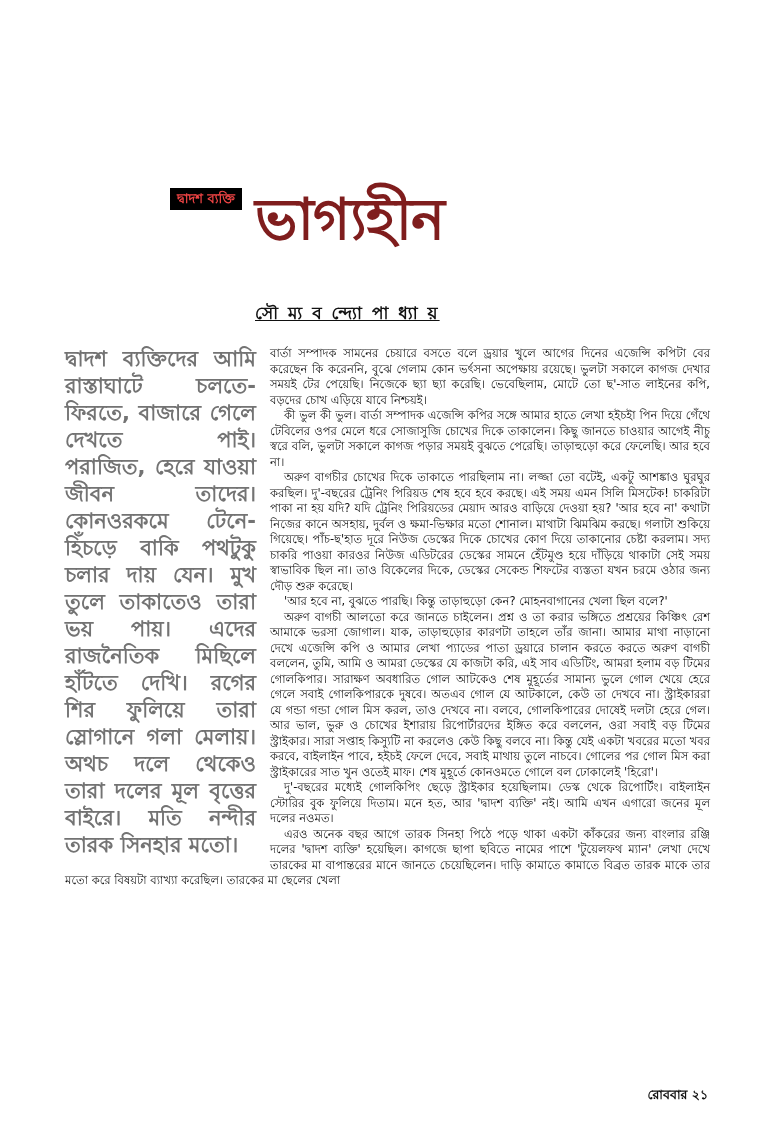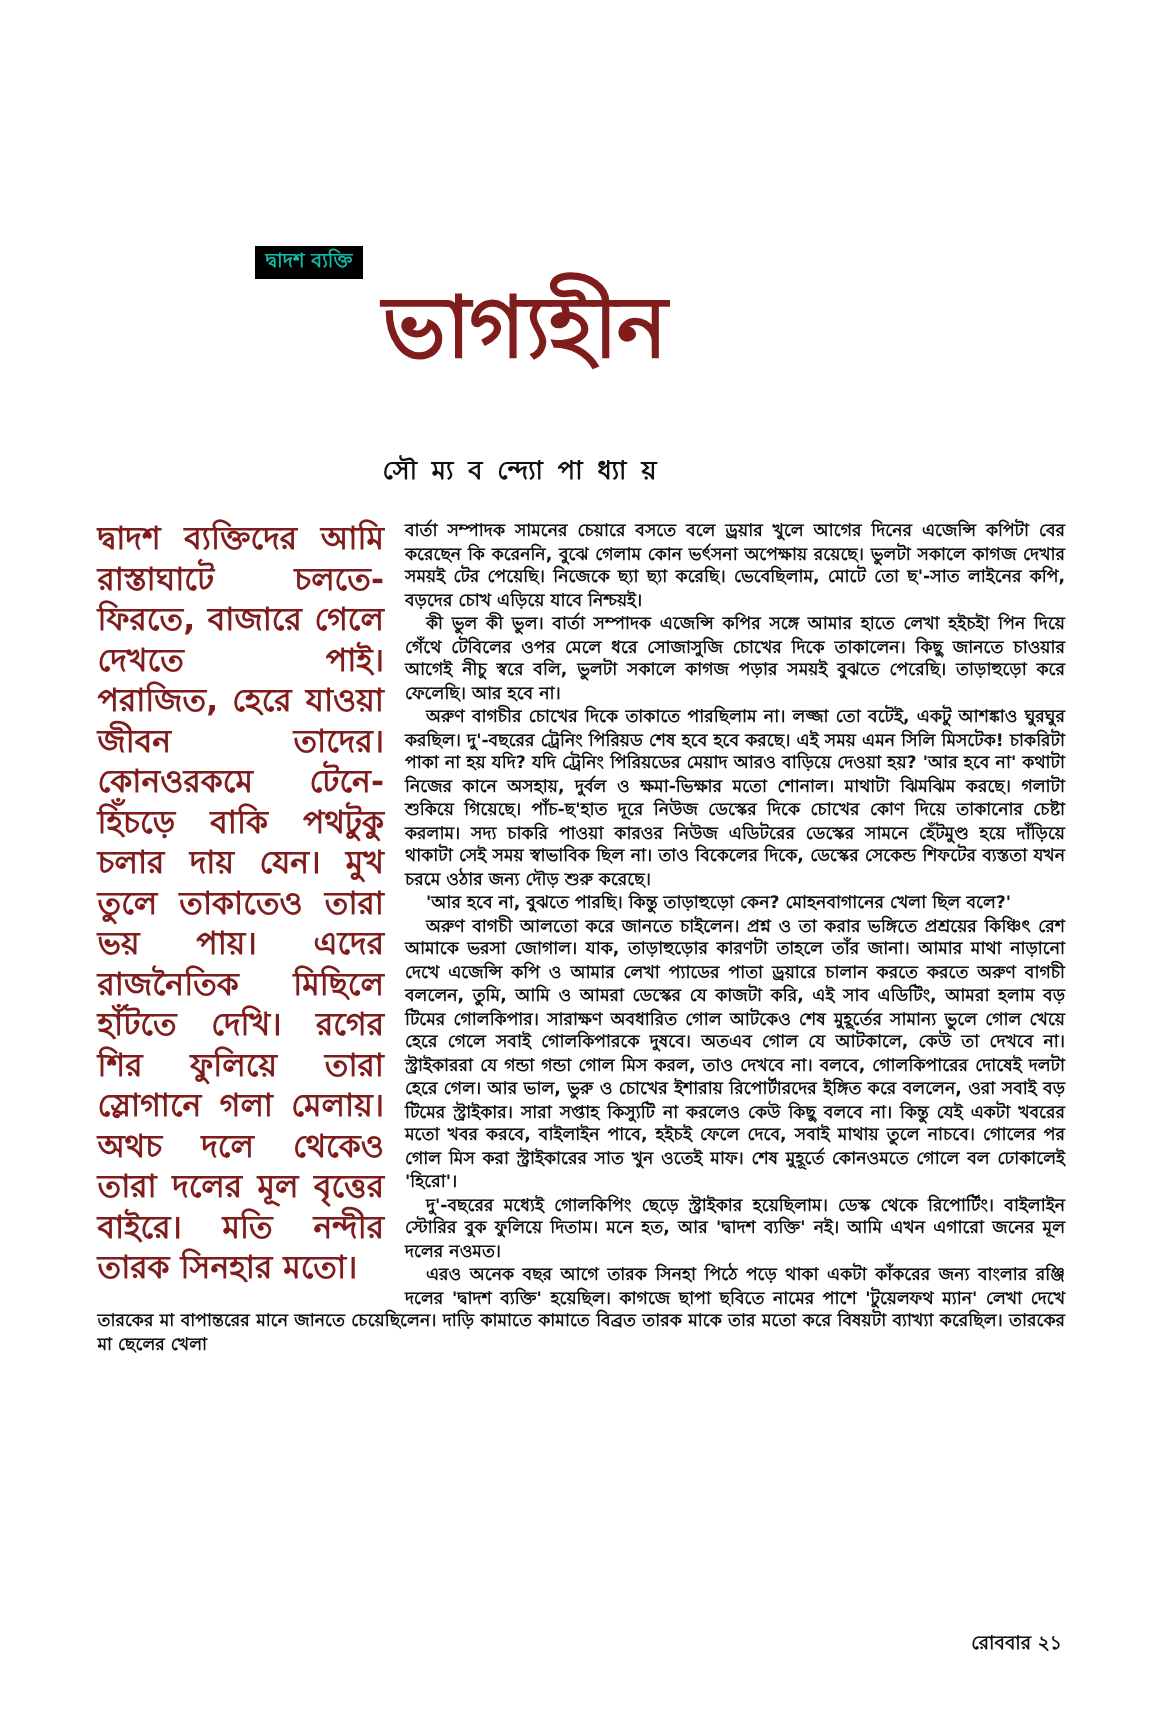--- a/index.html
+++ b/index.html
@@ -25,67 +25,67 @@
   }
   
   .header-row {
     display: flex;
     align-items: flex-start;
     margin-left: 105px;
     gap: 13px;
   }
   .kicker {
     background: #000000;
-    color: #14b8a6;
+    color: #ef4444;
     font-size: 13px;
     font-weight: 600;
     line-height: 1;
     padding: 4px 7px 5px;
-    margin-top: 16px;
+    margin-top: 40px;
     white-space: nowrap;
     flex: 0 0 auto;
   }
   .headline {
     font-weight: 900;
     font-size: 57px;
     line-height: 66px;
     letter-spacing: -1px;
     color: #7f1d1d;
   }
   .author {
     margin-left: 190px;
     margin-top: 10px;
     font-size: 17px;
     font-weight: 700;
     letter-spacing: 2px;
     white-space: nowrap;
+    text-decoration: underline;
   }
   
   .article-body {
     margin-top: 18px;
     font-size: 11.5px;
     line-height: 15.5px;
     text-align: justify;
   }
   .intro {
     float: left;
     width: 205px;
     padding-right: 14px;
     box-sizing: border-box;
     font-size: 21px;
     line-height: 27px;
     font-weight: 600;
     text-align: justify;
-    color: #7f1d1d;
+    color: #737373;
   }
   .intro p { margin: 0; }
   .body-text p {
     margin: 0;
     text-indent: 14px;
-    font-weight: bold;
   }
   .body-text p:first-child {
     text-indent: 0;
   }
   
   .footer {
     position: absolute;
     right: 62px;
     bottom: 36px;
     font-size: 12.5px;

